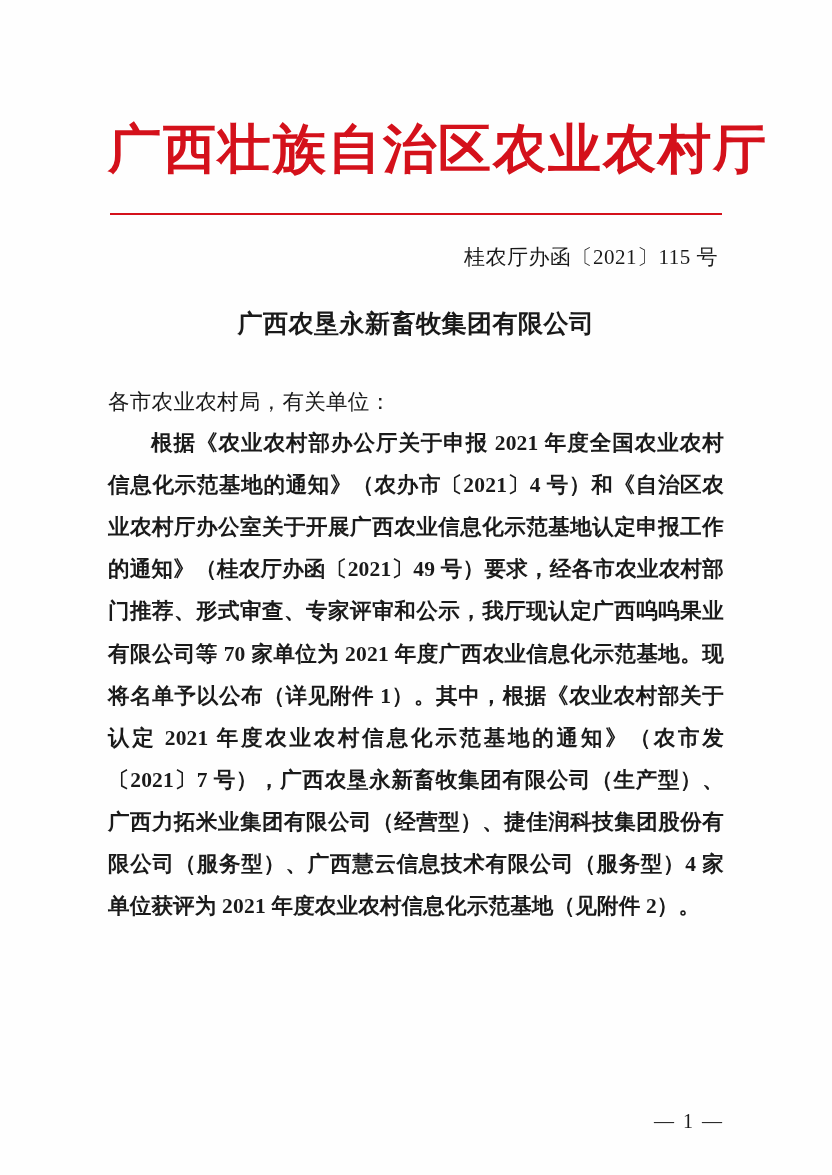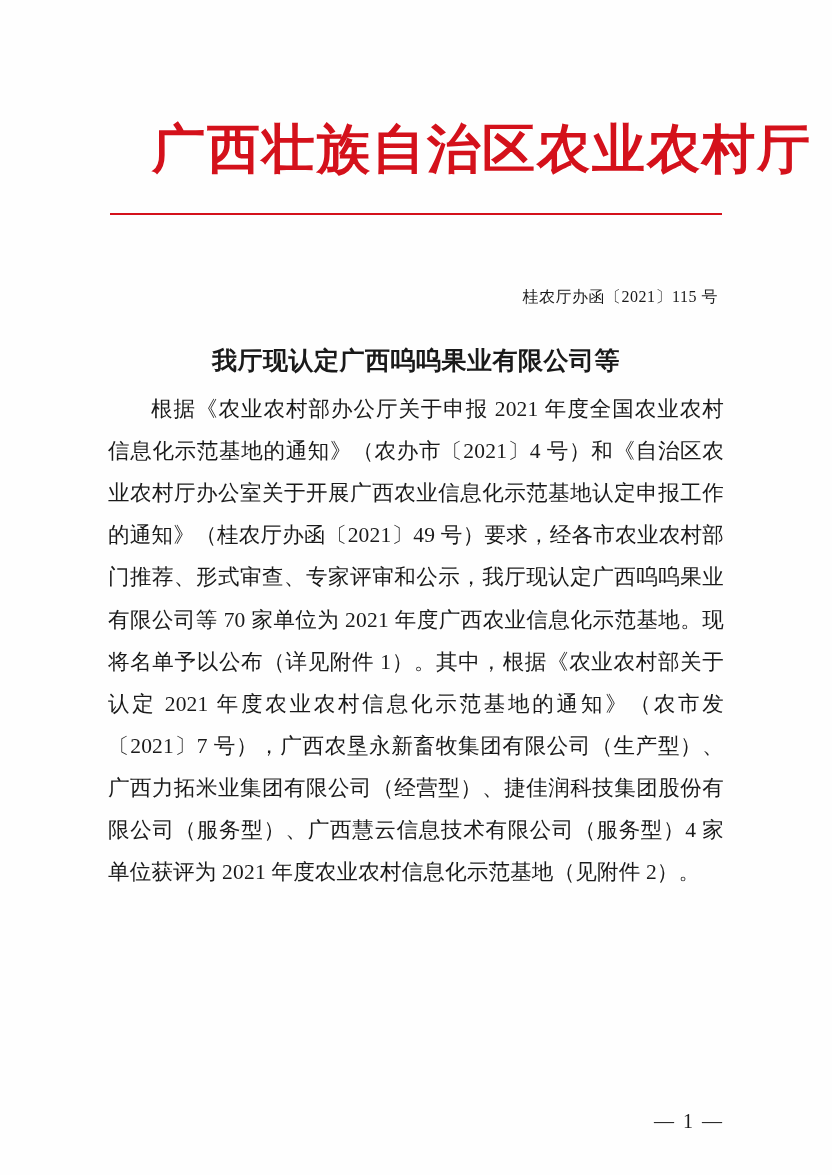--- a/index.html
+++ b/index.html
@@ -19,36 +19,35 @@
     width: 832px;
     height: 1175px;
     box-sizing: border-box;
     padding: 0 108px;
     position: relative;
     background: #fefefe;
   }
   .letterhead {
     text-align: center;
     padding-top: 118px;
-    margin-left: 44px;
   }
   .letterhead-title {
     color: #d4111b;
     font-family: "DejaVu Serif", "Liberation Serif", serif;
     font-weight: bold;
     font-size: 53px;
     letter-spacing: 2px;
     line-height: 1.15;
     white-space: nowrap;
   }
   .doc-number {
     text-align: right;
-    font-size: 16px;
+    font-size: 21px;
     letter-spacing: 0.5px;
-    margin-top: 72px;
+    margin-top: 28px;
     padding-right: 6px;
     color: #1a1a1a;
   }
   .red-rule {
     height: 2.5px;
     background: #d4111b;
     margin-top: 34px;
     margin-left: 2px;
     margin-right: 2px;
   }
@@ -73,20 +72,21 @@
     font-size: 21.5px;
     line-height: 1.96;
     text-align: justify;
     text-justify: inter-ideograph;
     margin-top: 6px;
     letter-spacing: 0.2px;
   }
   .body-text p {
     margin: 0;
     text-indent: 2em;
+    font-weight: bold;
   }
   .page-number {
     position: absolute;
     bottom: 42px;
     right: 108px;
     font-size: 20px;
     letter-spacing: 2px;
     color: #1a1a1a;
   }
 </style>
@@ -97,23 +97,24 @@
 
   <div class="letterhead">
     <div class="letterhead-title">广西壮族自治区农业农村厅</div>
   </div>
 
   <div class="red-rule"></div>
 
   <div class="doc-number">桂农厅办函〔2021〕115 号</div>
 
   <div class="doc-title">
-    <div>我厅现认定广西呜呜果业有限公司等</div>
+    <div>广西农垦永新畜牧集团有限公司</div>
   </div>
 
+  <div class="salutation">各市农业农村局，有关单位：</div>
 
   <div class="body-text">
     <p>根据《农业农村部办公厅关于申报 2021 年度全国农业农村信息化示范基地的通知》（农办市〔2021〕4 号）和《自治区农业农村厅办公室关于开展广西农业信息化示范基地认定申报工作的通知》（桂农厅办函〔2021〕49 号）要求，经各市农业农村部门推荐、形式审查、专家评审和公示，我厅现认定广西呜呜果业有限公司等 70 家单位为 2021 年度广西农业信息化示范基地。现将名单予以公布（详见附件 1）。其中，根据《农业农村部关于认定 2021 年度农业农村信息化示范基地的通知》（农市发〔2021〕7 号），广西农垦永新畜牧集团有限公司（生产型）、广西力拓米业集团有限公司（经营型）、捷佳润科技集团股份有限公司（服务型）、广西慧云信息技术有限公司（服务型）4 家单位获评为 2021 年度农业农村信息化示范基地（见附件 2）。</p>
   </div>
 
   <div class="page-number">— 1 —</div>
 
 </div>
 
 </body></html>

